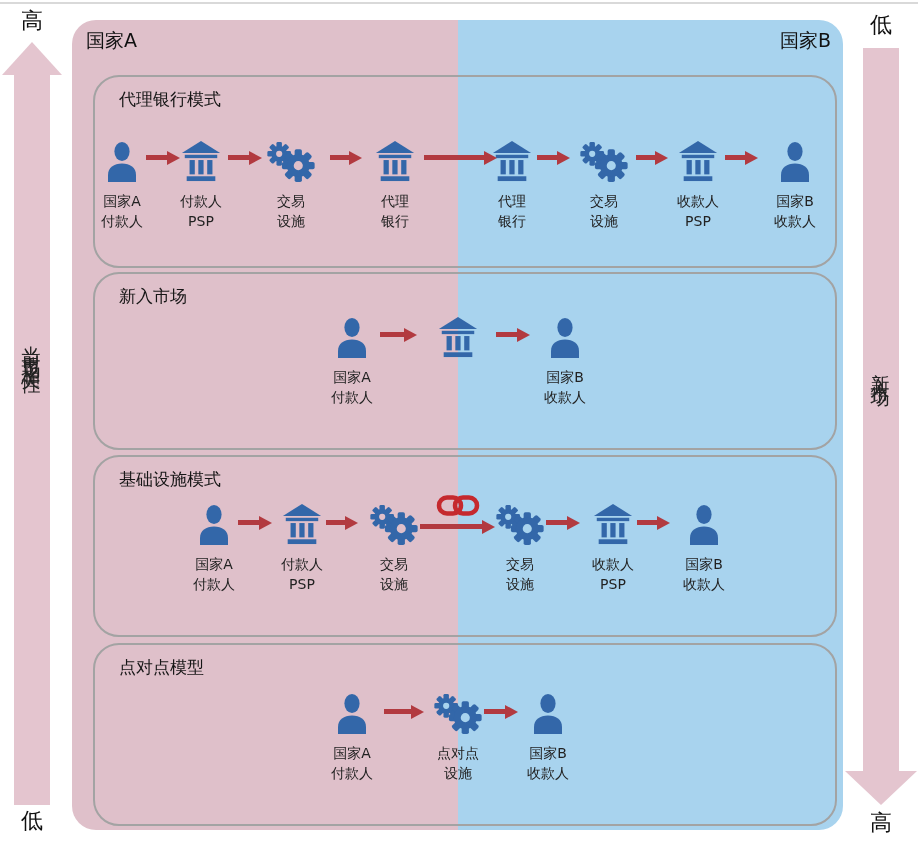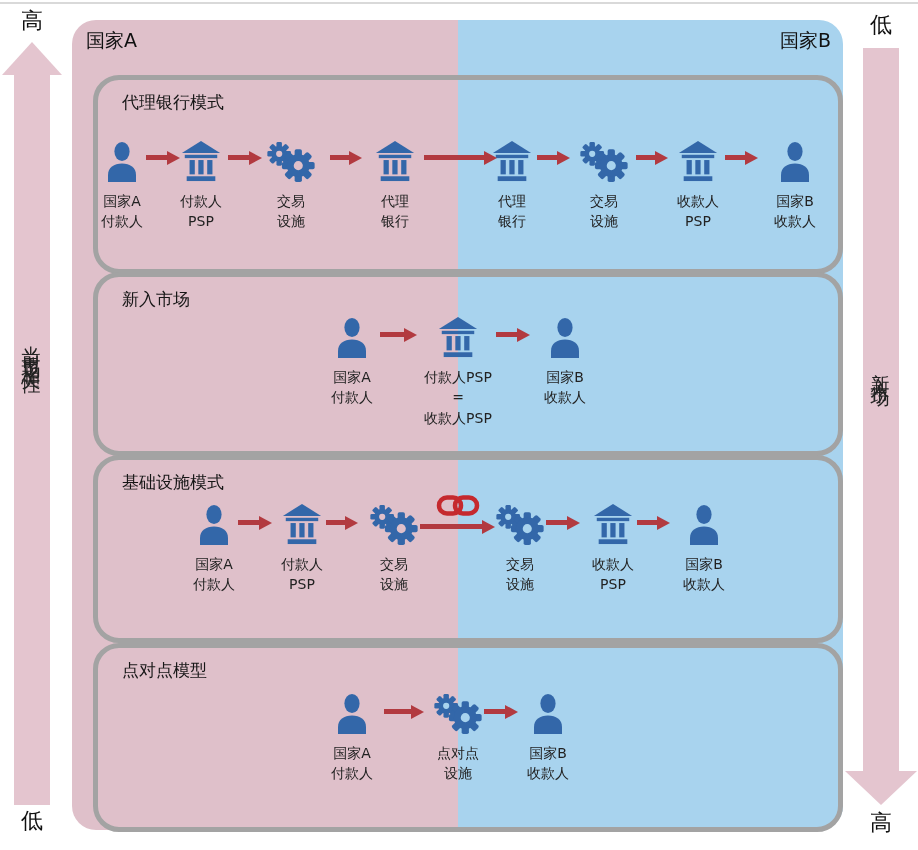--- a/index.html
+++ b/index.html
@@ -17,21 +17,21 @@
   .country-b{left:690px;width:141px;text-align:right;}
 
   
   .shaft{background:#e4c5cf;}
   .head-up{width:0;height:0;border-left:30px solid transparent;border-right:30px solid transparent;border-bottom:33px solid #e4c5cf;}
   .head-down{width:0;height:0;border-left:36px solid transparent;border-right:36px solid transparent;border-top:34px solid #e4c5cf;}
   .axis-endlabel{font-size:22px;color:#111;width:64px;text-align:center;}
   .vtitle{writing-mode:vertical-rl;text-orientation:upright;font-size:19px;letter-spacing:5px;color:#222;}
 
   
-  .model{position:absolute;left:93px;width:740px;border:5px solid #a3a3a3;border-radius:26px;background:transparent;}
+  .model{position:absolute;left:93px;width:740px;border:2px solid #a3a3a3;border-radius:26px;background:transparent;}
   .model-title{position:absolute;left:24px;top:11px;font-size:17px;color:#161616;}
 
   
   .node{position:absolute;width:100px;display:flex;flex-direction:column;align-items:center;}
   .iconwrap{height:48px;display:flex;align-items:flex-end;justify-content:center;}
   .icon{color:#3367a9;display:block;}
   .nlabel{margin-top:9px;font-size:14px;line-height:1.45;text-align:center;white-space:pre-line;color:#222;}
 
   
   .arrow{position:absolute;height:5px;background:#b23a40;}
@@ -209,23 +209,20 @@
       </div>
     <div class="nlabel">国家A
 付款人</div>
   </div>
   <div class="node" style="left:403px;top:310px;width:110px;">
     <div class="iconwrap">
         <svg class="icon" width="42" height="42">
           <use href="#i-bank"></use>
         </svg>
       </div>
-    <div class="nlabel">付款人PSP
-=
-收款人PSP</div>
   </div>
   <div class="node" style="left:515px;top:310px;">
     <div class="iconwrap">
         <svg class="icon" width="36" height="40">
           <use href="#i-person"></use>
         </svg>
       </div>
     <div class="nlabel">国家B
 收款人</div>
   </div>

